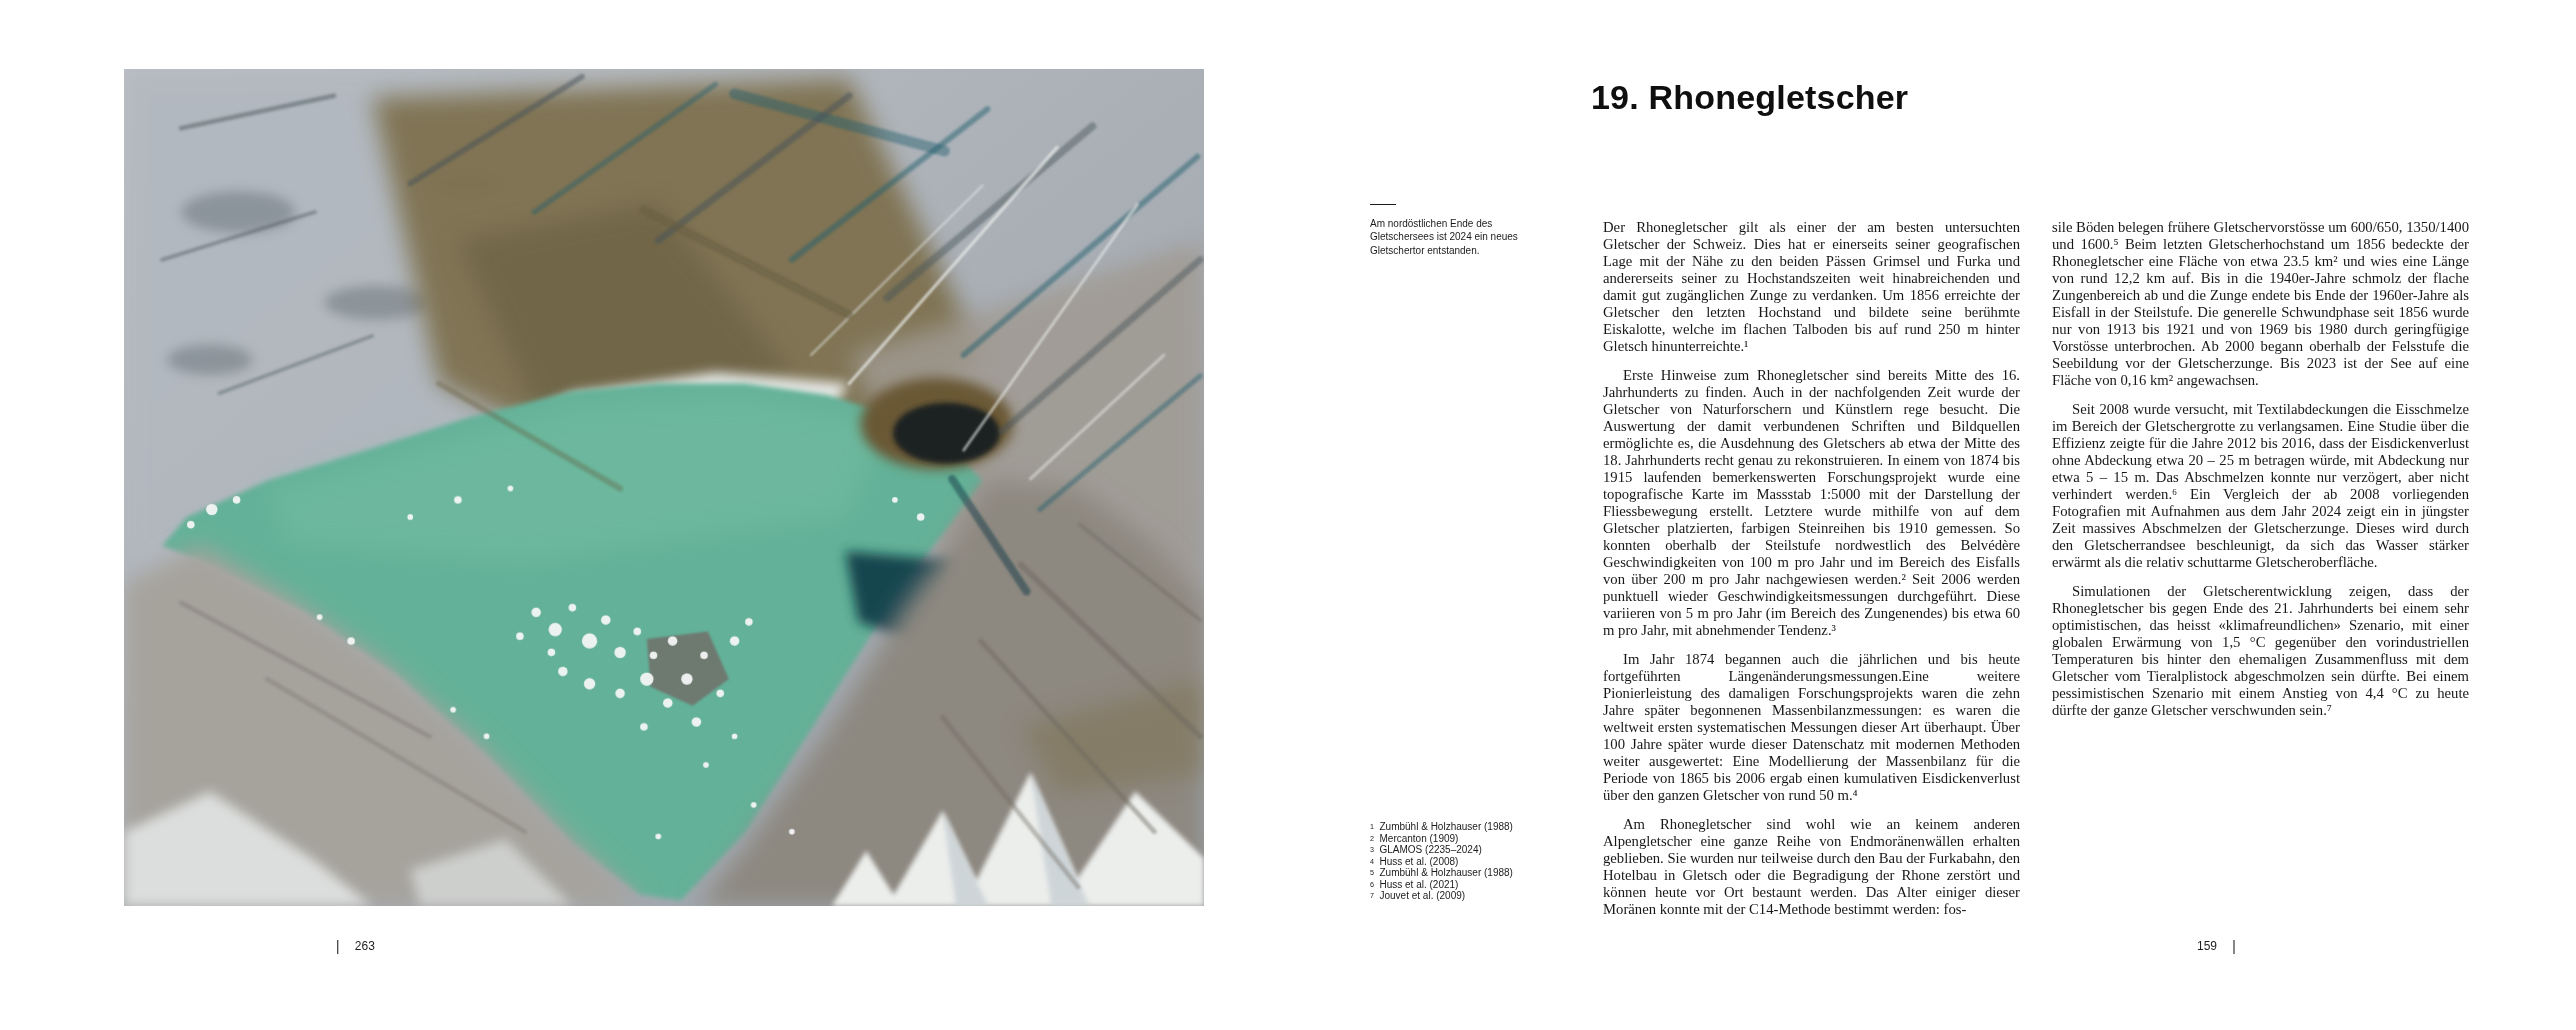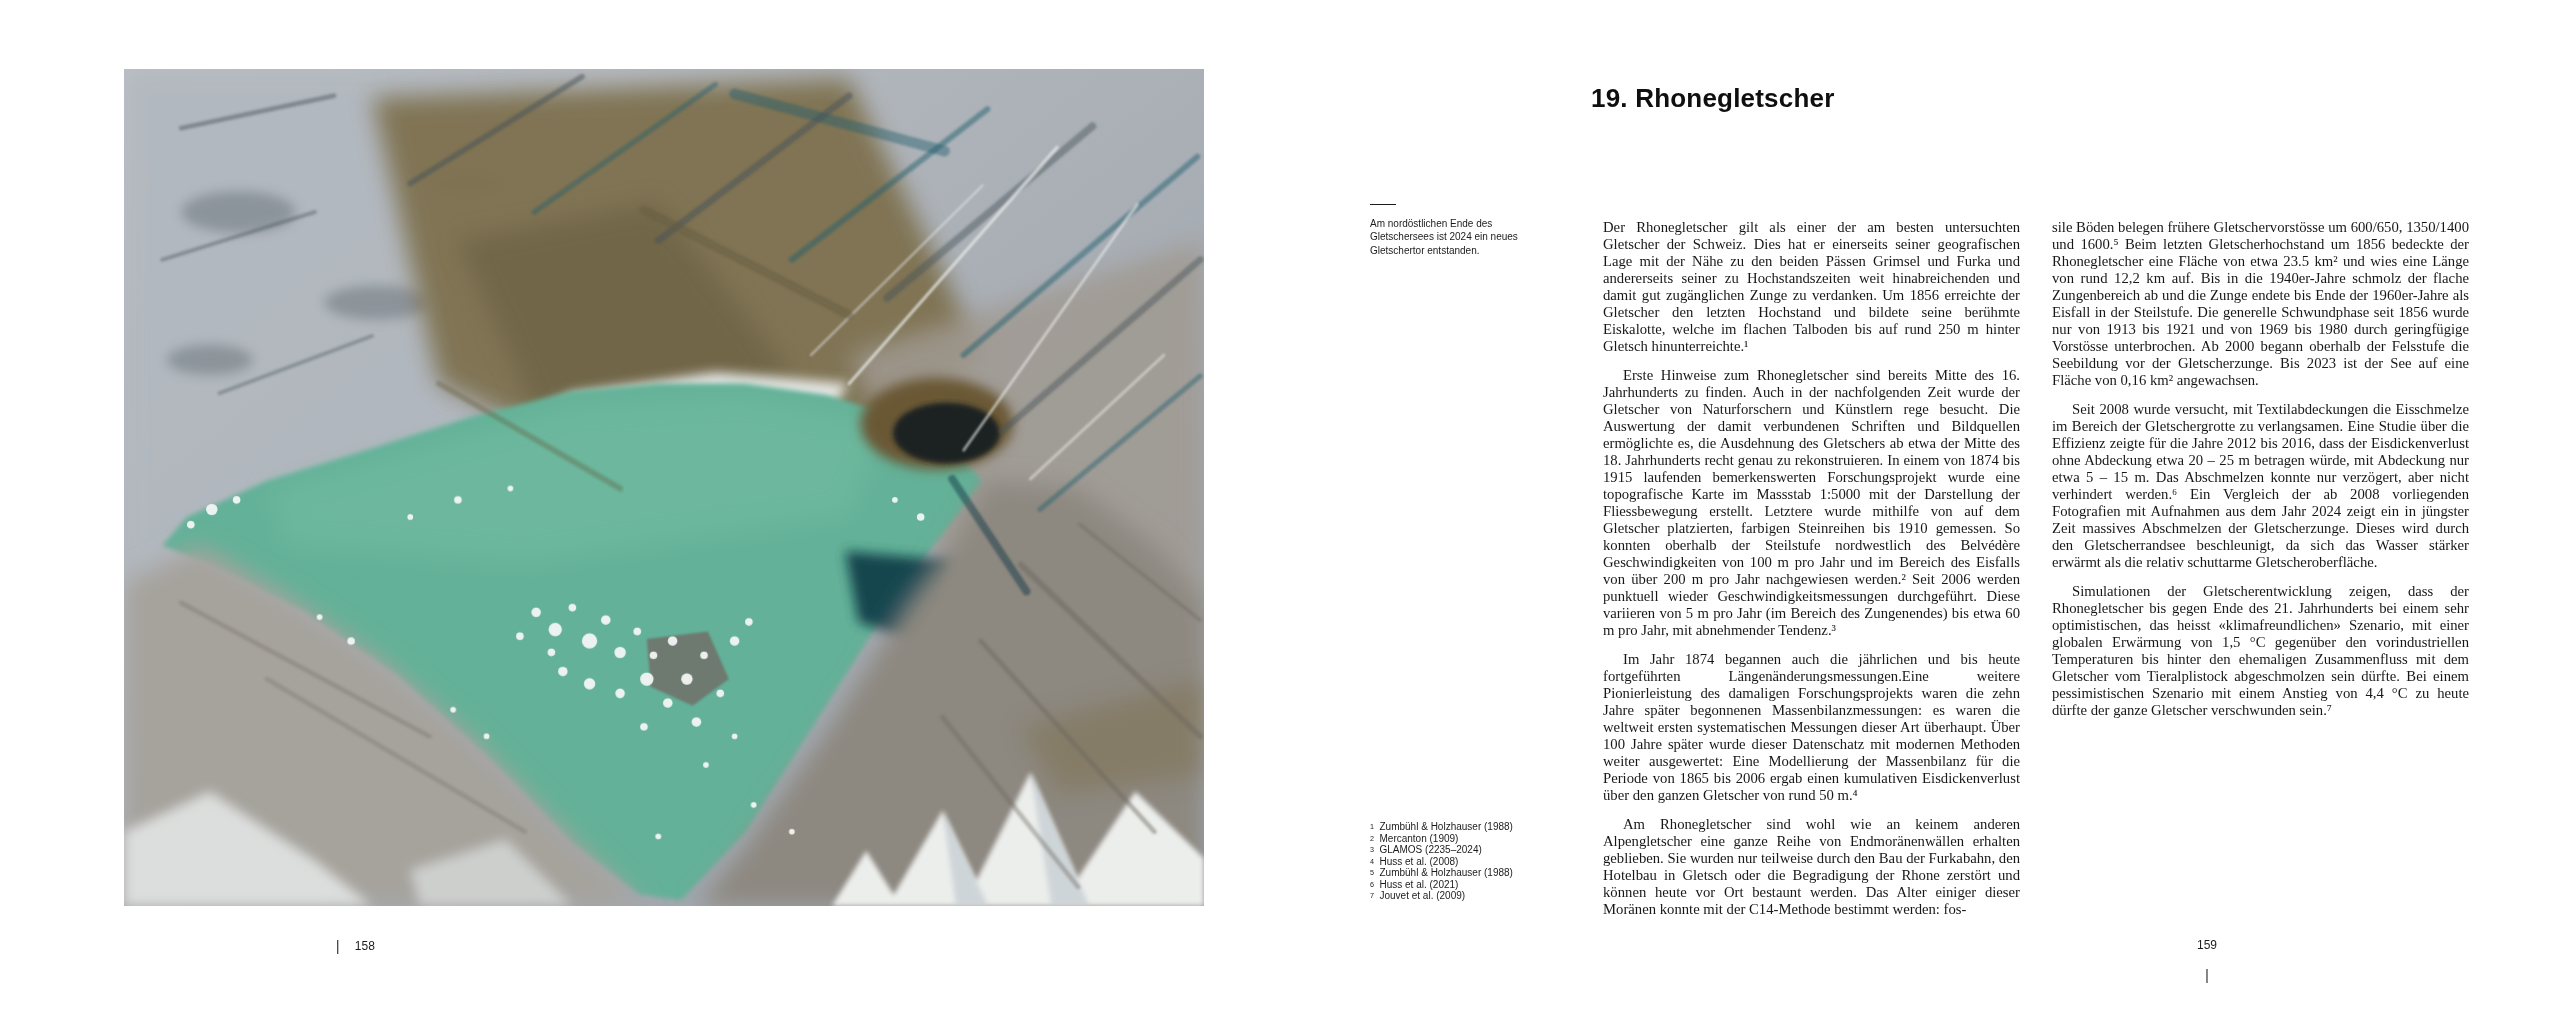--- a/index.html
+++ b/index.html
@@ -4,24 +4,24 @@
 <style>
   html,body{margin:0;padding:0;background:#ffffff;}
   .canvas{position:relative;width:2576px;height:1030px;background:#ffffff;overflow:hidden;
           font-family:"Liberation Serif", serif;color:#1a1a1a;}
   
   .photo{position:absolute;left:124px;top:69px;width:1080px;height:837px;display:block;}
   .pageno{position:absolute;top:938px;font-family:"Liberation Sans", sans-serif;
           font-size:12px;color:#1c1c1c;display:flex;align-items:center;gap:15.3px;}
   .pageno .bar{font-size:13.4px;color:#1c1c1c;transform:scaleY(1.15);}
   .pageno-left{left:336px;}
-  .pageno-right{left:2197px;flex-direction:column;}
+  .pageno-right{left:2197px;}
   
-  .chapter-title{position:absolute;left:1591px;top:66px;
-          font-family:"Liberation Sans", sans-serif;font-weight:bold;font-size:26px;
+  .chapter-title{position:absolute;left:1591px;top:55px;
+          font-family:"Liberation Sans", sans-serif;font-weight:bold;font-size:34px;
           letter-spacing:0.2px;color:#0f0f0f;white-space:nowrap;}
   .margin-note{position:absolute;left:1370px;width:177px;
           font-family:"Liberation Sans", sans-serif;color:#1b1b1b;}
   .caption-block{top:204px;}
   .caption-dash{width:26px;border-top:1.9px solid #1b1b1b;margin:0 0 8.6px 0;}
   .caption-text{font-size:10px;line-height:13.4px;margin-top:12px;}
   .footnotes{top:821px;font-size:10px;line-height:11.5px;}
   .fn{display:flex;}
   .fn sup{font-size:7.2px;line-height:11.5px;width:9.5px;flex:0 0 9.5px;}
   .fn .fn-text{flex:1;}
@@ -172,21 +172,21 @@
         <circle cx="660" cy="772" r="3" fill="#f3f5f4" opacity="0.95"></circle>
         <circle cx="700" cy="800" r="3" fill="#f3f5f4" opacity="0.95"></circle>
         <circle cx="560" cy="805" r="3" fill="#f3f5f4" opacity="0.95"></circle>
         <circle cx="835" cy="470" r="4" fill="#f3f5f4" opacity="0.95"></circle>
         <circle cx="808" cy="452" r="3" fill="#f3f5f4" opacity="0.95"></circle>
       </g>
   </svg>
 
   <div class="pageno pageno-left">
     <span class="bar">|</span>
-    <span>158</span>
+    <span>263</span>
   </div>
 
   <h1 class="chapter-title">19. Rhonegletscher</h1>
 
   <div class="margin-note caption-block">
     <div class="caption-dash"></div>
     <div class="caption-text">Am nordöstlichen Ende des Gletschersees ist 2024 ein neues Gletschertor entstanden.</div>
   </div>
 
   <div class="margin-note footnotes">

